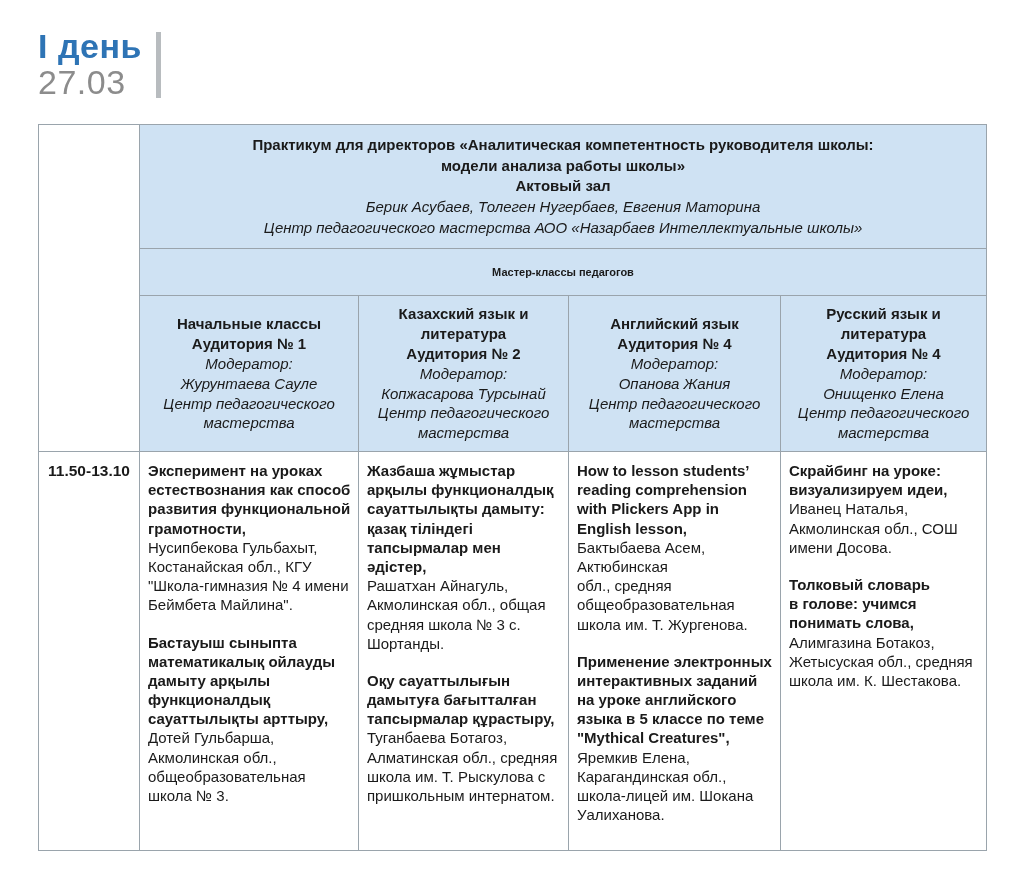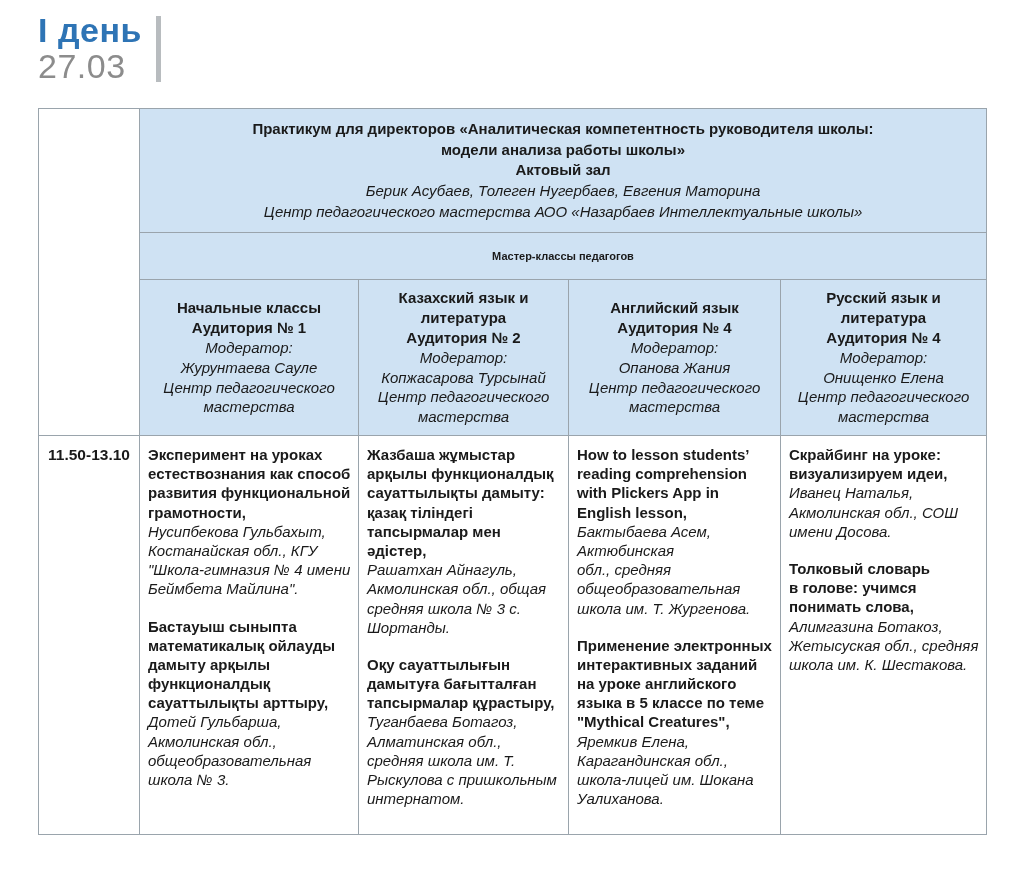--- a/index.html
+++ b/index.html
@@ -2,45 +2,45 @@
 <html><head>
 <meta charset="utf-8">
 <style>
   html, body { margin:0; padding:0; }
   body {
     width:1024px; height:877px; background:#ffffff; position:relative;
     font-family:"Liberation Sans", sans-serif; color:#1a1a1a;
     -webkit-font-smoothing:antialiased;
   }
   
-  .day-block { position:absolute; left:38px; top:12px; display:flex; align-items:stretch; }
+  .day-block { position:absolute; left:38px; top:28px; display:flex; align-items:stretch; }
   .day-text { display:flex; flex-direction:column; }
   .day-line1 { font-size:34px; font-weight:bold; color:#2e74b5; line-height:1.06; letter-spacing:0.5px; }
   .day-line2 { font-size:34px; font-weight:normal; color:#8c8c8c; line-height:1.06; letter-spacing:0.5px; }
   .day-divider { width:5px; background:#b8bcbf; margin-left:14px; margin-top:4px; margin-bottom:2px; }
 
   
   table.schedule {
-    position:absolute; left:38px; top:108px;
+    position:absolute; left:38px; top:124px;
     border-collapse:collapse; table-layout:fixed; width:948px;
   }
   .schedule td { border:1px solid #9aa4ac; }
   .blue { background:#cfe2f3; }
   .center { text-align:center; vertical-align:middle; }
   .b { font-weight:bold; }
   .i { font-style:italic; }
 
   .plenary-cell { font-size:15px; line-height:1.38; padding:10px 14px; }
   .section-cell { font-size:11px; padding:6px; }
   .col-hdr { font-size:15px; line-height:1.32; padding:8px 6px; }
 
   .time-cell { vertical-align:top; text-align:center; font-weight:bold; font-size:15.5px; padding-top:10px; }
   .content-cell { vertical-align:top; padding:9px 7px 9px 8px; font-size:15px; line-height:1.28; }
   .entry-title { font-weight:bold; white-space:pre-line;margin-top:32px; }
-  .entry-presenter { font-style:italic; white-space:pre-line; }
+  .entry-presenter { white-space:pre-line; }
   .entry + .entry { margin-top:18px; }
 </style>
 </head>
 <body>
 
 <div class="day-block">
   <div class="day-text">
     <span class="day-line1">I день</span>
     <span class="day-line2">27.03</span>
   </div>

